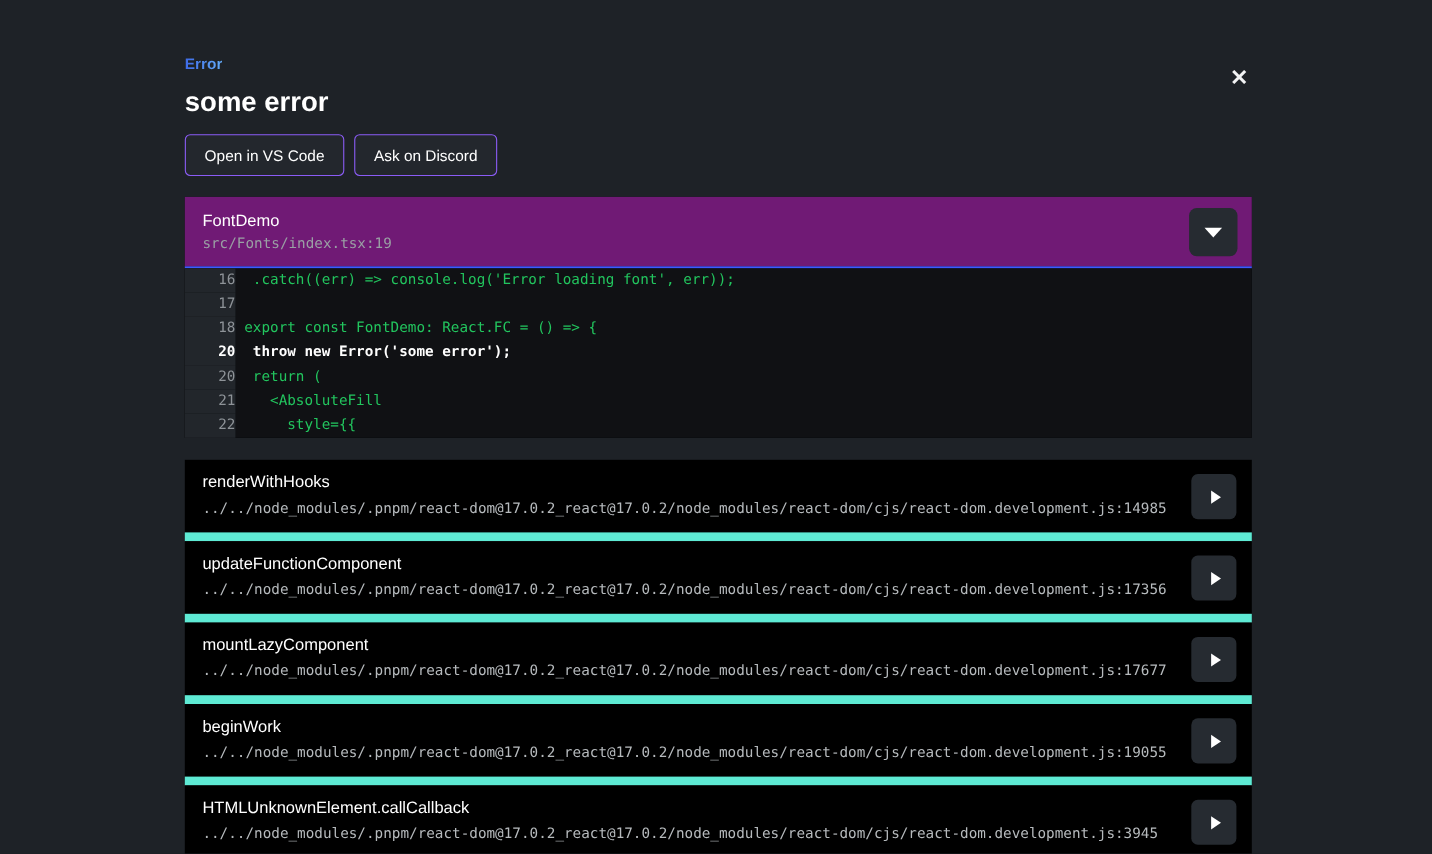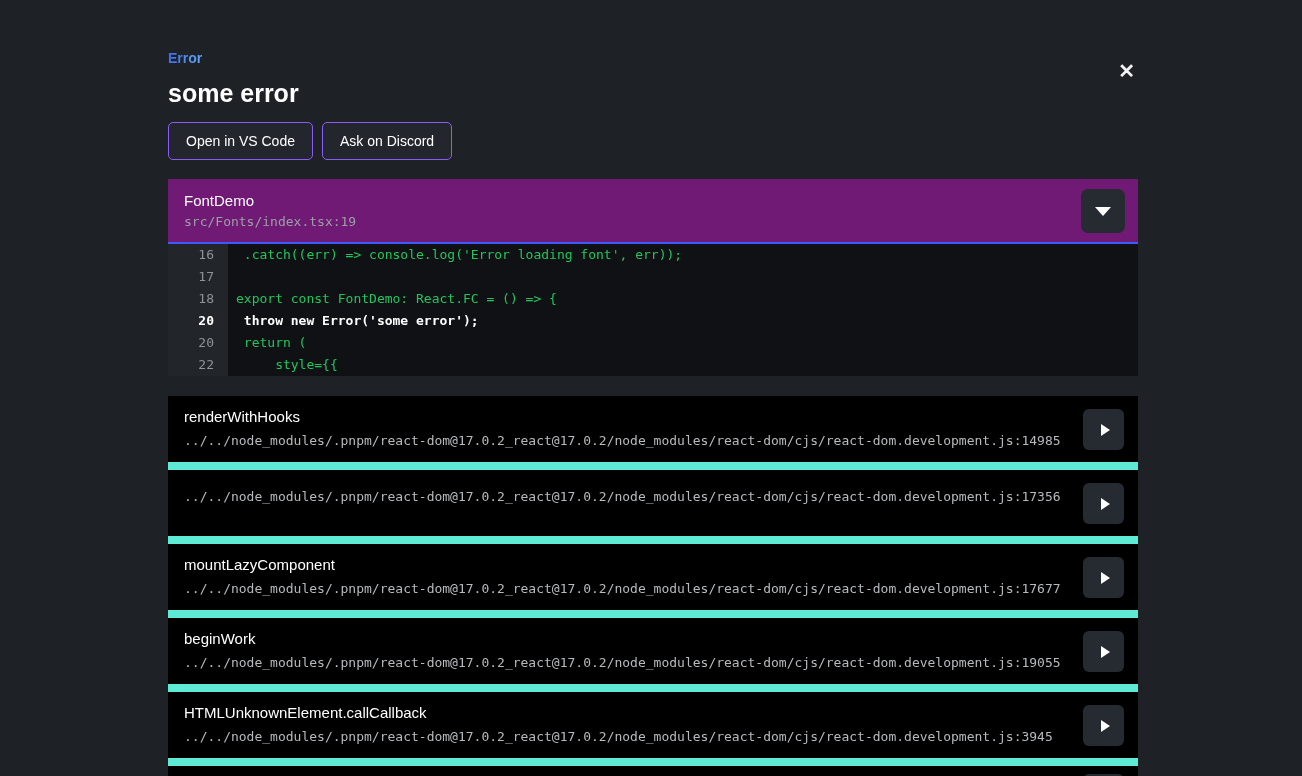--- a/index.html
+++ b/index.html
@@ -125,21 +125,20 @@
     font-family: "DejaVu Sans Mono", monospace;
     font-size: 13px;
     line-height: 22px;
   }
   .line-number {
     width: 46px;
     flex: 0 0 46px;
     background: #22262b;
     color: #8e9398;
     text-align: right;
-    padding-right: 14px;
   }
   .code-text {
     flex: 1;
     color: #22c55e;
     white-space: pre;
     padding-left: 8px;
     overflow: hidden;
   }
   .code-row.hl .line-number,
   .code-row.hl .code-text {
@@ -249,20 +248,24 @@
   <div class="code-row hl">
     <div class="line-number">20</div>
     <div class="code-text"> throw new Error('some error');</div>
   </div>
 
   <div class="code-row">
     <div class="line-number">20</div>
     <div class="code-text"> return (</div>
   </div>
 
+  <div class="code-row">
+    <div class="line-number">21</div>
+    <div class="code-text">   &lt;AbsoluteFill</div>
+  </div>
 
   <div class="code-row">
     <div class="line-number">22</div>
     <div class="code-text">     style={{</div>
   </div>
 </div>
     </div>
 
     <div class="stack-list" id="stack-list">
   <div class="stack-frame">
@@ -270,20 +273,21 @@
       <div class="fn-name">renderWithHooks</div>
       <div class="fn-path">../../node_modules/.pnpm/react-dom@17.0.2_react@17.0.2/node_modules/react-dom/cjs/react-dom.development.js:14985</div>
     </div>
     <button class="play-btn">
       <span class="play-icon"></span>
     </button>
   </div>
 
   <div class="stack-frame">
     <div class="stack-frame-inner">
+      <div class="fn-name">updateFunctionComponent</div>
       <div class="fn-path">../../node_modules/.pnpm/react-dom@17.0.2_react@17.0.2/node_modules/react-dom/cjs/react-dom.development.js:17356</div>
     </div>
     <button class="play-btn">
       <span class="play-icon"></span>
     </button>
   </div>
 
   <div class="stack-frame">
     <div class="stack-frame-inner">
       <div class="fn-name">mountLazyComponent</div>

